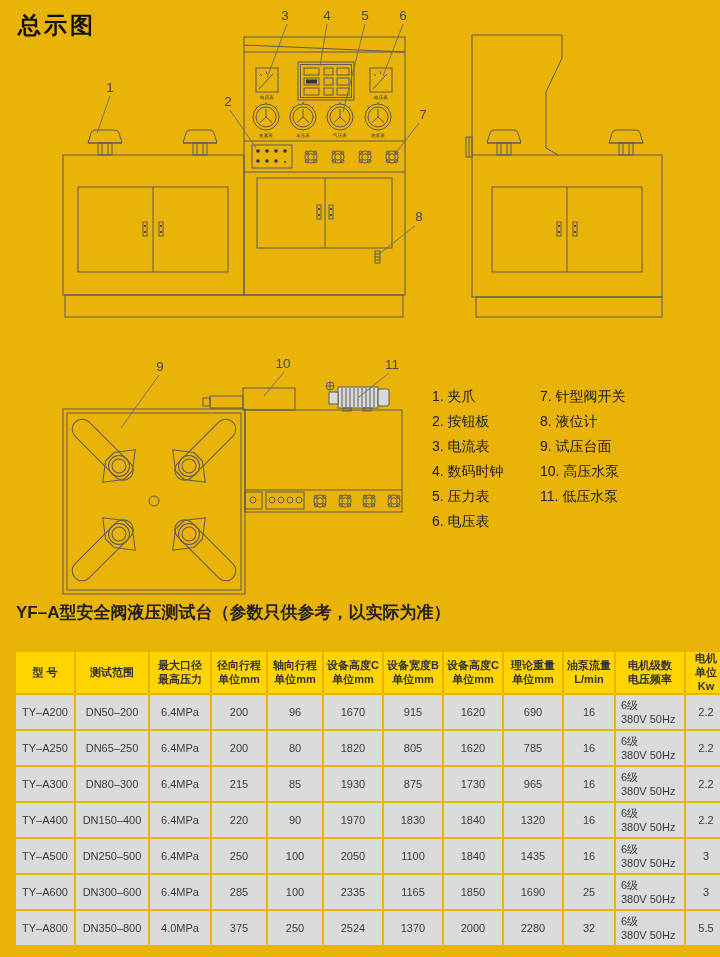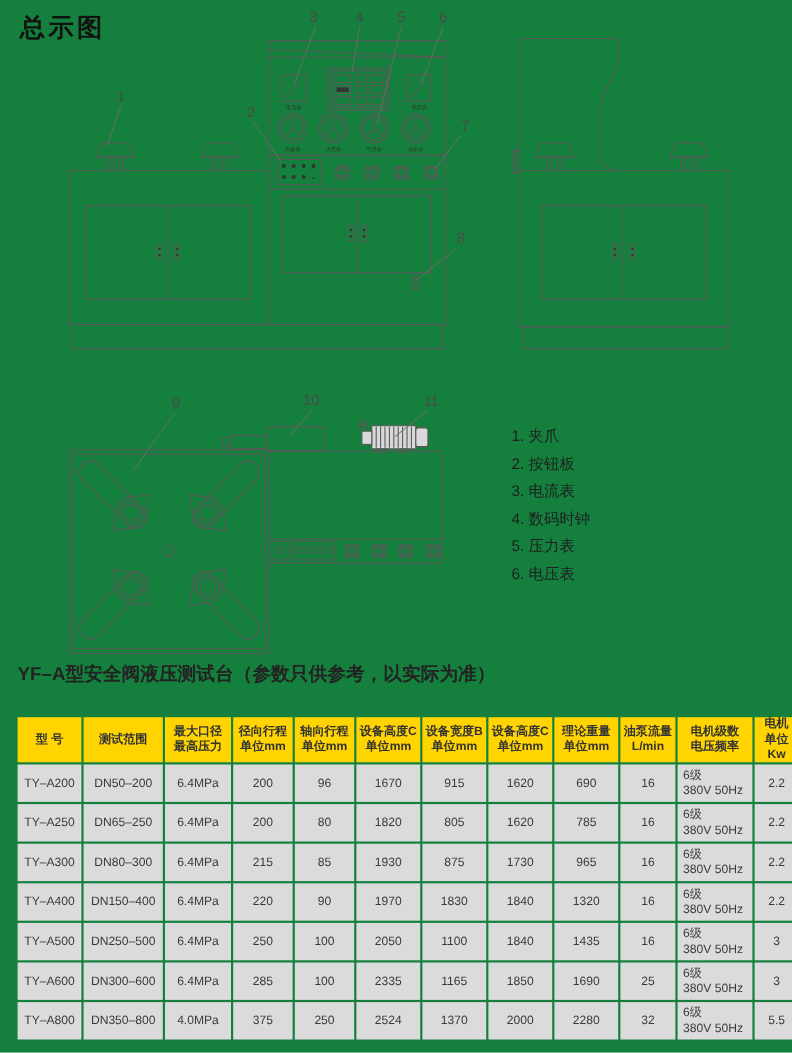--- a/index.html
+++ b/index.html
@@ -1,27 +1,27 @@
 <!DOCTYPE html>
 <html><head>
 <meta charset="utf-8">
 <style>
   html,body { margin:0; padding:0; background:#ffffff; }
-  .page { position:relative; width:720px; height:957px; background:#15803d; overflow:hidden;
+  .page { position:relative; width:720px; height:957px; background:#eab308; overflow:hidden;
           font-family:"Liberation Sans","DejaVu Sans",sans-serif; }
   .page-title { position:absolute; left:18px; top:10px; font-size:23px; font-weight:bold;
                 color:#111; letter-spacing:3px; }
   svg.diagram { position:absolute; left:0; top:0; }
   svg .ln { stroke:#5a5a5a; stroke-width:1; fill:none; }
   svg .fillg { fill:#d9d9d9; stroke:#5a5a5a; stroke-width:1; }
   svg .dot { fill:#333; stroke:none; }
   svg .leader { stroke:#6a6a6a; stroke-width:0.9; fill:none; }
   svg text.callout { font-size:13.5px; fill:#4a4a4a; text-anchor:middle; }
   svg text.tiny { font-size:4.6px; fill:#333; text-anchor:middle; }
-  .legend { position:absolute; left:465px; top:384px; display:flex; gap:12px;
+  .legend { position:absolute; left:432px; top:384px; display:flex; gap:12px;
             font-size:14px; color:#1e1e1e; }
   .legend .col { display:flex; flex-direction:column; }
   .legend .col.c1 { width:96px; }
   .legend .item { height:25px; line-height:25px; white-space:nowrap; }
   .table-title { position:absolute; left:16px; top:601px; font-size:17px; font-weight:bold; color:#222; }
   table.spec { position:absolute; left:14px; top:650px; width:692px; border-collapse:separate;
                border-spacing:2px; table-layout:fixed; }
   table.spec th { background:#FFD400; color:#333; font-size:11px; font-weight:bold; height:36px;
                   text-align:center; vertical-align:middle; white-space:pre-line; line-height:1.25; padding:0 1px; }
   table.spec td { background:#dbdbdb; color:#3a3a3a; font-size:11px; height:34px; text-align:center;
@@ -259,20 +259,27 @@
 
   <div class="legend">
     <div class="col c1">
       <div class="item">1. 夹爪</div>
       <div class="item">2. 按钮板</div>
       <div class="item">3. 电流表</div>
       <div class="item">4. 数码时钟</div>
       <div class="item">5. 压力表</div>
       <div class="item">6. 电压表</div>
     </div>
+    <div class="col">
+      <div class="item">7. 针型阀开关</div>
+      <div class="item">8. 液位计</div>
+      <div class="item">9. 试压台面</div>
+      <div class="item">10. 高压水泵</div>
+      <div class="item">11. 低压水泵</div>
+    </div>
   </div>
 
   <div class="table-title">YF–A型安全阀液压测试台（参数只供参考，以实际为准）</div>
 
   <table class="spec">
     <colgroup>
       <col style="width:58px">
         <col style="width:72px">
         <col style="width:60px">
         <col style="width:54px">

